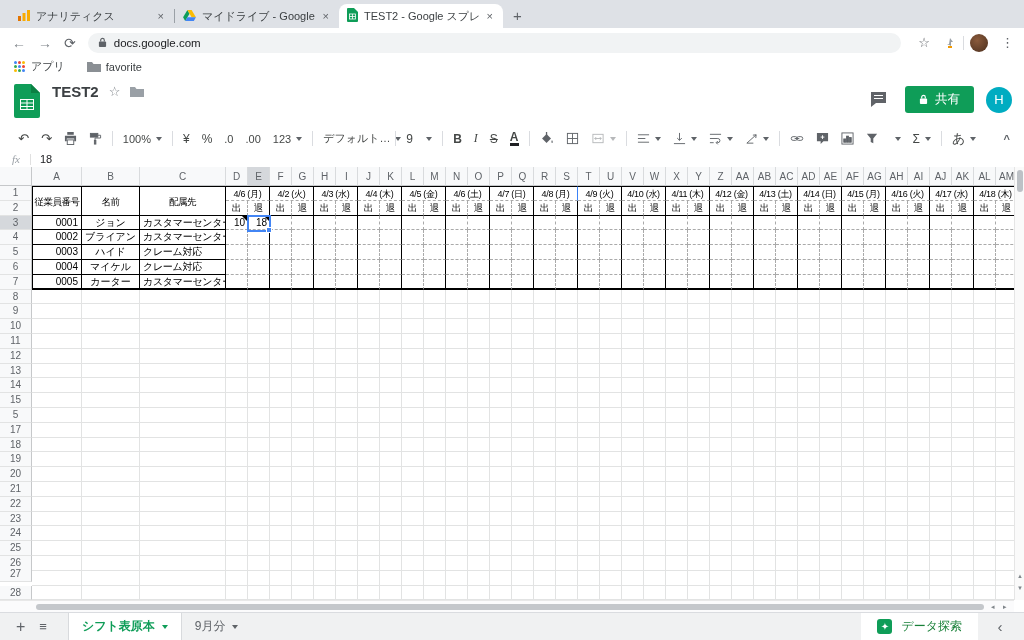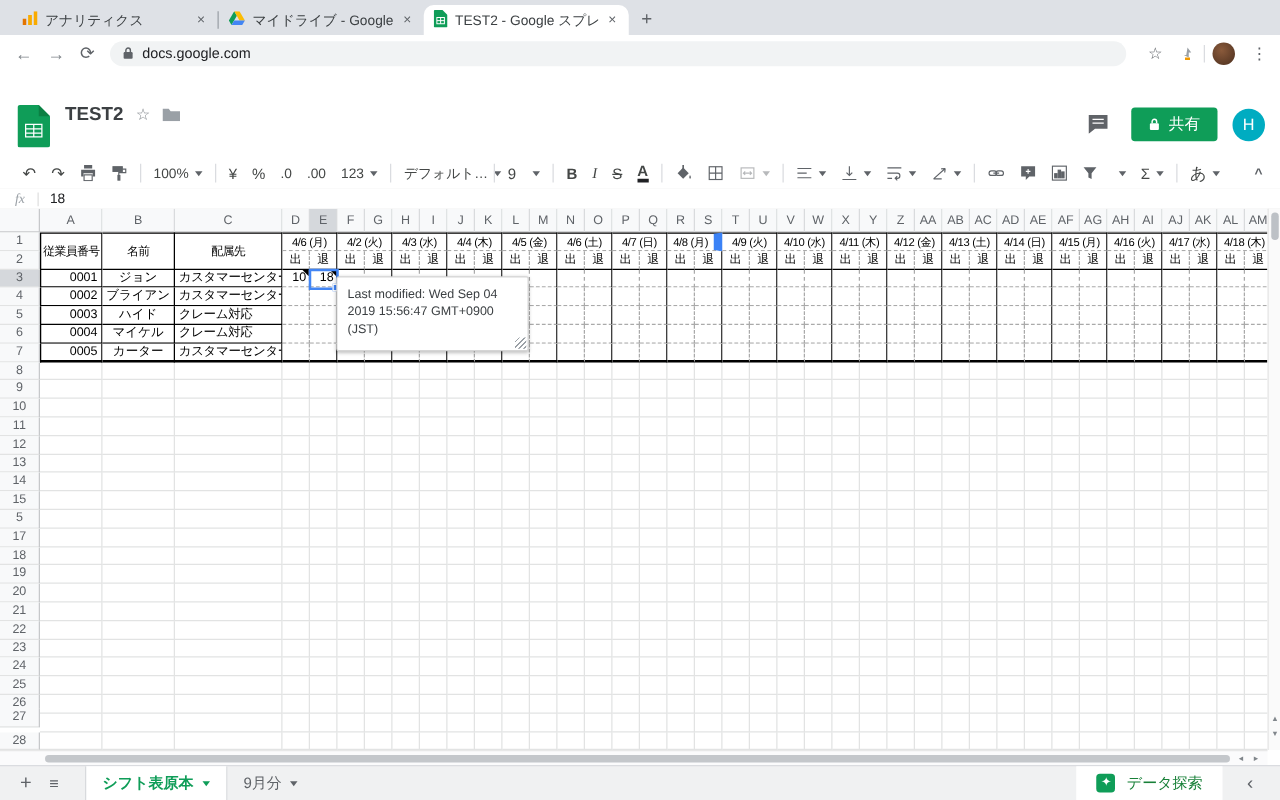--- a/index.html
+++ b/index.html
@@ -145,20 +145,38 @@
     <span class="uicon">☆</span>
     <svg class="uicon" width="12" height="12" viewBox="0 0 12 12">
         <path fill="#9AA0A6" d="M6 1l3 4H7v4L3 7h2z"></path>
         <path fill="#F29900" d="M4 9h4v2H4z"></path>
       </svg>
     <span class="vline"></span>
     <div id="avatar-browser"></div>
     <span class="uicon" style="margin-right:10px">⋮</span>
   </div>
 
+  <div id="bmbar">
+    <span id="appsgrid">
+        <i style="background:#4285F4"></i>
+        <i style="background:#EA4335"></i>
+        <i style="background:#FBBC04"></i>
+        <i style="background:#34A853"></i>
+        <i style="background:#4285F4"></i>
+        <i style="background:#EA4335"></i>
+        <i style="background:#FBBC04"></i>
+        <i style="background:#34A853"></i>
+        <i style="background:#4285F4"></i>
+      </span>
+    <span>アプリ</span>
+    <svg class="bmfolder" width="14" height="11" viewBox="0 0 14 11">
+        <path fill="#8A8F94" d="M0 1h5l1.5 2H14v8H0z"></path>
+      </svg>
+    <span>favorite</span>
+  </div>
 
   <div id="sheader">
     <svg id="slogo" width="26" height="34" viewBox="0 0 26 34">
         <path fill="#0F9D58" d="M2 0h15l9 9v23a2 2 0 01-2 2H2a2 2 0 01-2-2V2a2 2 0 012-2z"></path>
         <path fill="#0B8043" d="M17 0l9 9h-9z"></path>
         <g stroke="#fff" fill="none">
           <rect x="6.5" y="15.5" width="13" height="10"></rect>
           <path d="M6.5 19h13M6.5 22.5h13M13 15.5v10"></path>
         </g>
       </svg>
@@ -1489,21 +1507,21 @@
       <div class="tc thead" style="left:32px;top:19px;width:50px;height:29.6px;line-height:29.6px;border:1px solid #000;font-size:9.5px;letter-spacing:-0.5px">従業員番号</div>
       <div class="tc thead" style="left:82px;top:19px;width:58px;height:29.6px;line-height:29.6px;border:1px solid #000;border-left:none;font-size:9.5px;letter-spacing:-0.5px">名前</div>
       <div class="tc thead" style="left:140px;top:19px;width:86px;height:29.6px;line-height:29.6px;border:1px solid #000;border-left:none;font-size:9.5px;letter-spacing:-0.5px">配属先</div>
       <div class="tc thead" style="left:226px;top:19px;width:44px;height:14.8px;line-height:14.8px;border-top:1px solid #000;border-right:1px solid #000;border-bottom:1px dashed #aaa;font-size:9px;letter-spacing:-0.3px">4/6 (月)</div>
       <div class="tc thead" style="left:270px;top:19px;width:44px;height:14.8px;line-height:14.8px;border-top:1px solid #000;border-right:1px solid #000;border-bottom:1px dashed #aaa;font-size:9px;letter-spacing:-0.3px">4/2 (火)</div>
       <div class="tc thead" style="left:314px;top:19px;width:44px;height:14.8px;line-height:14.8px;border-top:1px solid #000;border-right:1px solid #000;border-bottom:1px dashed #aaa;font-size:9px;letter-spacing:-0.3px">4/3 (水)</div>
       <div class="tc thead" style="left:358px;top:19px;width:44px;height:14.8px;line-height:14.8px;border-top:1px solid #000;border-right:1px solid #000;border-bottom:1px dashed #aaa;font-size:9px;letter-spacing:-0.3px">4/4 (木)</div>
       <div class="tc thead" style="left:402px;top:19px;width:44px;height:14.8px;line-height:14.8px;border-top:1px solid #000;border-right:1px solid #000;border-bottom:1px dashed #aaa;font-size:9px;letter-spacing:-0.3px">4/5 (金)</div>
       <div class="tc thead" style="left:446px;top:19px;width:44px;height:14.8px;line-height:14.8px;border-top:1px solid #000;border-right:1px solid #000;border-bottom:1px dashed #aaa;font-size:9px;letter-spacing:-0.3px">4/6 (土)</div>
       <div class="tc thead" style="left:490px;top:19px;width:44px;height:14.8px;line-height:14.8px;border-top:1px solid #000;border-right:1px solid #000;border-bottom:1px dashed #aaa;font-size:9px;letter-spacing:-0.3px">4/7 (日)</div>
-      <div class="tc thead" style="left:534px;top:19px;width:44px;height:14.8px;line-height:14.8px;border-top:1px solid #000;border-right:7px solid #3b82f6;border-bottom:1px dashed #aaa;font-size:9px;letter-spacing:-0.3px">4/8 (月)</div>
+      <div class="tc thead" style="left:534px;top:19px;width:44px;height:14.8px;line-height:14.8px;border-top:1px solid #000;border-right:1px solid #3b82f6;border-bottom:1px dashed #aaa;font-size:9px;letter-spacing:-0.3px">4/8 (月)</div>
       <div class="tc thead" style="left:578px;top:19px;width:44px;height:14.8px;line-height:14.8px;border-top:1px solid #000;border-right:1px solid #000;border-bottom:1px dashed #aaa;font-size:9px;letter-spacing:-0.3px">4/9 (火)</div>
       <div class="tc thead" style="left:622px;top:19px;width:44px;height:14.8px;line-height:14.8px;border-top:1px solid #000;border-right:1px solid #000;border-bottom:1px dashed #aaa;font-size:9px;letter-spacing:-0.3px">4/10 (水)</div>
       <div class="tc thead" style="left:666px;top:19px;width:44px;height:14.8px;line-height:14.8px;border-top:1px solid #000;border-right:1px solid #000;border-bottom:1px dashed #aaa;font-size:9px;letter-spacing:-0.3px">4/11 (木)</div>
       <div class="tc thead" style="left:710px;top:19px;width:44px;height:14.8px;line-height:14.8px;border-top:1px solid #000;border-right:1px solid #000;border-bottom:1px dashed #aaa;font-size:9px;letter-spacing:-0.3px">4/12 (金)</div>
       <div class="tc thead" style="left:754px;top:19px;width:44px;height:14.8px;line-height:14.8px;border-top:1px solid #000;border-right:1px solid #000;border-bottom:1px dashed #aaa;font-size:9px;letter-spacing:-0.3px">4/13 (土)</div>
       <div class="tc thead" style="left:798px;top:19px;width:44px;height:14.8px;line-height:14.8px;border-top:1px solid #000;border-right:1px solid #000;border-bottom:1px dashed #aaa;font-size:9px;letter-spacing:-0.3px">4/14 (日)</div>
       <div class="tc thead" style="left:842px;top:19px;width:44px;height:14.8px;line-height:14.8px;border-top:1px solid #000;border-right:1px solid #000;border-bottom:1px dashed #aaa;font-size:9px;letter-spacing:-0.3px">4/15 (月)</div>
       <div class="tc thead" style="left:886px;top:19px;width:44px;height:14.8px;line-height:14.8px;border-top:1px solid #000;border-right:1px solid #000;border-bottom:1px dashed #aaa;font-size:9px;letter-spacing:-0.3px">4/16 (火)</div>
       <div class="tc thead" style="left:930px;top:19px;width:44px;height:14.8px;line-height:14.8px;border-top:1px solid #000;border-right:1px solid #000;border-bottom:1px dashed #aaa;font-size:9px;letter-spacing:-0.3px">4/17 (水)</div>
       <div class="tc thead" style="left:974px;top:19px;width:44px;height:14.8px;line-height:14.8px;border-top:1px solid #000;border-right:1px solid #000;border-bottom:1px dashed #aaa;font-size:9px;letter-spacing:-0.3px">4/18 (木)</div>
@@ -1735,25 +1753,20 @@
       <div class="tc" style="left:886px;top:107.80000000000001px;width:22px;height:14.8px;line-height:14.8px;border-right:1px dashed #aaa;border-bottom:2px solid #000;text-align:right;padding-right:2px"></div>
       <div class="tc" style="left:908px;top:107.80000000000001px;width:22px;height:14.8px;line-height:14.8px;border-right:1px solid #000;border-bottom:2px solid #000;text-align:right;padding-right:2px"></div>
       <div class="tc" style="left:930px;top:107.80000000000001px;width:22px;height:14.8px;line-height:14.8px;border-right:1px dashed #aaa;border-bottom:2px solid #000;text-align:right;padding-right:2px"></div>
       <div class="tc" style="left:952px;top:107.80000000000001px;width:22px;height:14.8px;line-height:14.8px;border-right:1px solid #000;border-bottom:2px solid #000;text-align:right;padding-right:2px"></div>
       <div class="tc" style="left:974px;top:107.80000000000001px;width:22px;height:14.8px;line-height:14.8px;border-right:1px dashed #aaa;border-bottom:2px solid #000;text-align:right;padding-right:2px"></div>
       <div class="tc" style="left:996px;top:107.80000000000001px;width:22px;height:14.8px;line-height:14.8px;border-right:1px solid #000;border-bottom:2px solid #000;text-align:right;padding-right:2px"></div>
     <div class="note-tri" style="left:242px;top:48.6px;"></div>
     <div class="note-tri" style="left:264px;top:48.6px;"></div>
     <div id="sel"></div>
     <div id="fillhandle"></div>
-    <div id="note-tooltip">
-      <span>Last modified: Wed Sep 04 2019</span>
-      <span>15:56:47 GMT+0900 (JST)</span>
-      <span id="tt-resize"></span>
-    </div>
   </div>
 
   <div id="vscroll">
     <div id="vthumb"></div>
     <span class="varrow" style="top:406px">▲</span>
     <span class="varrow" style="top:418px">▼</span>
   </div>
   <div id="hscroll">
     <div id="hthumb"></div>
     <span class="harrow" style="left:991px">◂</span>

